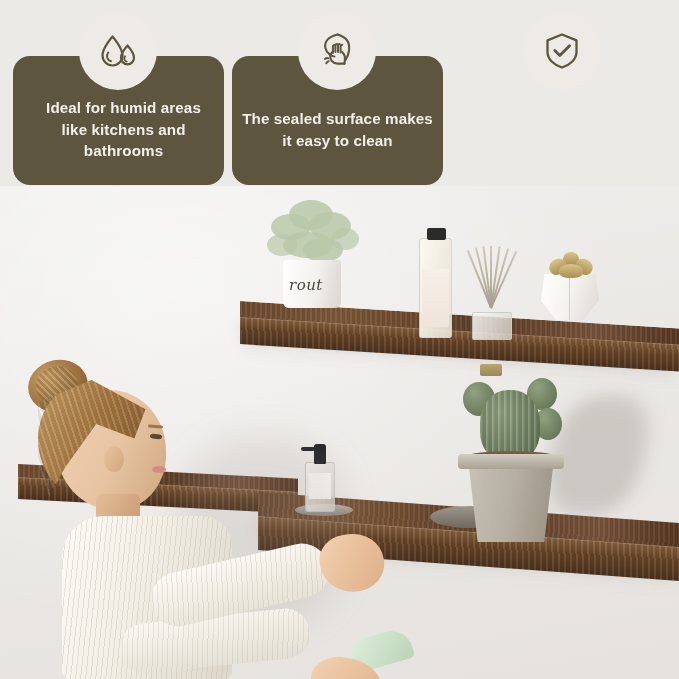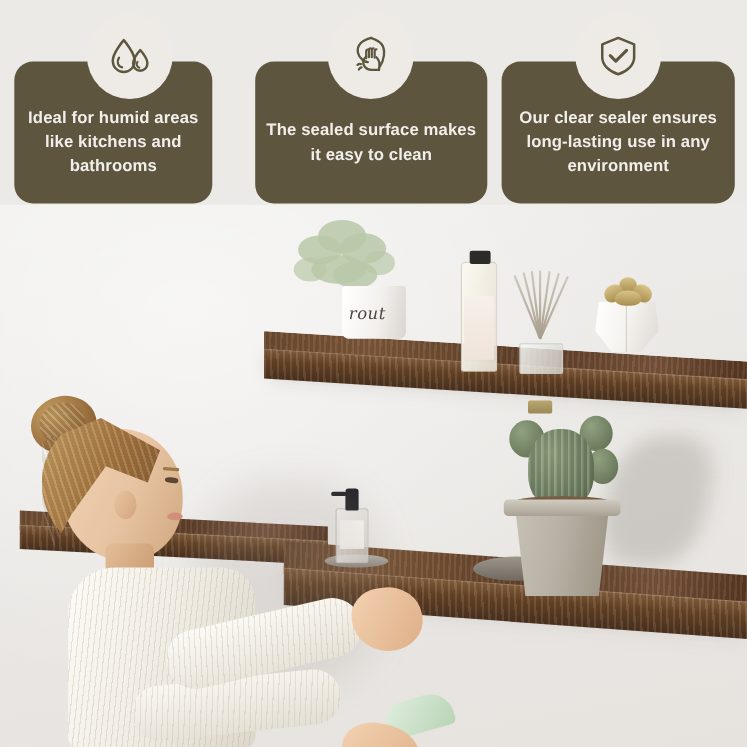--- a/index.html
+++ b/index.html
@@ -25,21 +25,21 @@
     position: absolute;
     top: 56px;
     height: 129px;
     background: #5e553f;
     border-radius: 17px;
     display: flex;
     align-items: center;
     justify-content: center;
     padding: 26px 10px 8px 10px;
   }
-  .card-1 { left: 13px;  width: 180px; }
+  .card-1 { left: 13px;  width: 211px; padding-left: 20px; }
   .card-2 { left: 232px; width: 211px; }
   .card-3 { left: 456px; width: 212px; }
 
   .card-text {
     color: #f2efeb;
     font-size: 15.2px;
     font-weight: bold;
     line-height: 1.42;
     text-align: center;
     letter-spacing: 0.1px;
@@ -156,21 +156,20 @@
   }
 
   
   .prop { position: absolute; }
 
   
   .pot-white {
     left: 283px; top: 74px; width: 58px; height: 48px; z-index: 17;
     background: linear-gradient(100deg, #ffffff 0%, #f3f1ee 55%, #d9d5cf 100%);
     border-radius: 3px 3px 6px 6px;
-    margin-left: 28px;
   }
   .pot-white .script {
     position: absolute; left: 6px; top: 16px;
     font-family: "DejaVu Serif", serif;
     font-style: italic;
     font-size: 15px;
     color: #4a4540;
     letter-spacing: 0.5px;
   }
   .foliage {
@@ -554,23 +553,20 @@
 
 
   <div class="cards-row">
 
     <div class="card card-1">
       <div class="card-text">Ideal for humid areas like kitchens and bathrooms</div>
     </div>
     <div class="card card-2">
       <div class="card-text">The sealed surface makes it easy to clean</div>
     </div>
-    <div class="card card-3">
-      <div class="card-text">Our clear sealer ensures long-lasting use in any environment</div>
-    </div>
 
     <div class="icon-bubble bubble-1">
       <svg width="48" height="48" viewBox="0 0 48 48" fill="none">
         <path d="M18.5 9.5 C18.5 9.5 8.5 21 8.5 28.2 C8.5 34.0 13.0 38.5 18.5 38.5 C24.0 38.5 28.5 34.0 28.5 28.2 C28.5 21 18.5 9.5 18.5 9.5 Z" stroke="#5e553f" stroke-width="2.2" stroke-linejoin="round"></path>
         <path d="M14.2 25.5 C13.0 27.2 12.6 29.0 13.2 30.8 C13.8 32.6 15.3 33.8 17.0 34.2" stroke="#5e553f" stroke-width="2.0" stroke-linecap="round" fill="none"></path>
         <path d="M33.5 18.5 C33.5 18.5 27.0 26.0 27.0 30.6 C27.0 34.4 29.9 37.3 33.5 37.3 C37.1 37.3 40.0 34.4 40.0 30.6 C40.0 26.0 33.5 18.5 33.5 18.5 Z" stroke="#5e553f" stroke-width="2.2" stroke-linejoin="round"></path>
         <path d="M31.0 29.3 C30.3 30.3 30.1 31.4 30.4 32.5 C30.8 33.6 31.7 34.3 32.7 34.6" stroke="#5e553f" stroke-width="1.9" stroke-linecap="round" fill="none"></path>
       </svg>
     </div>
 

